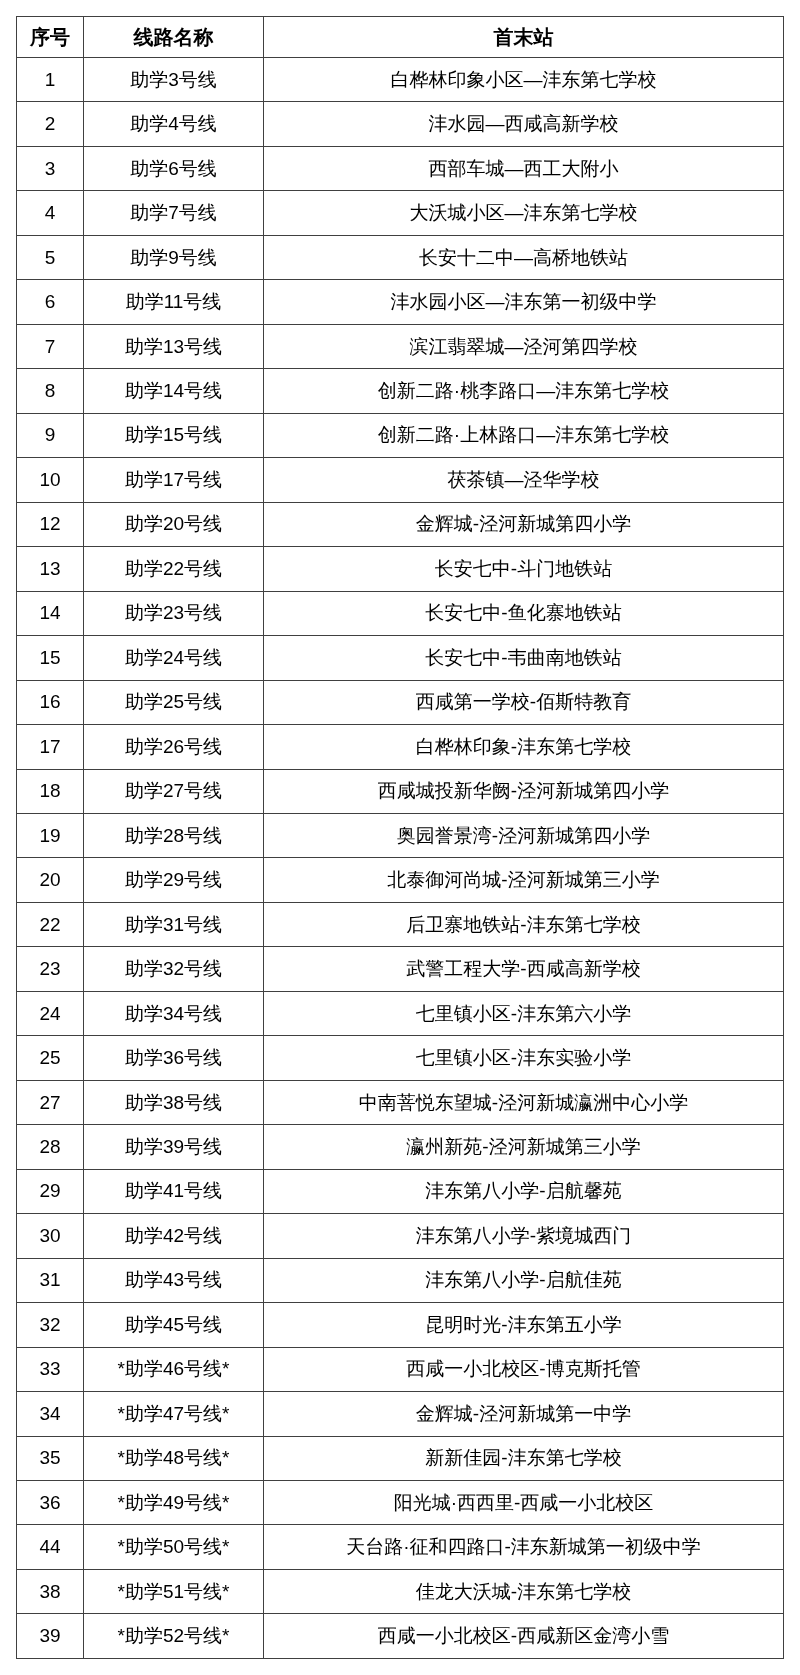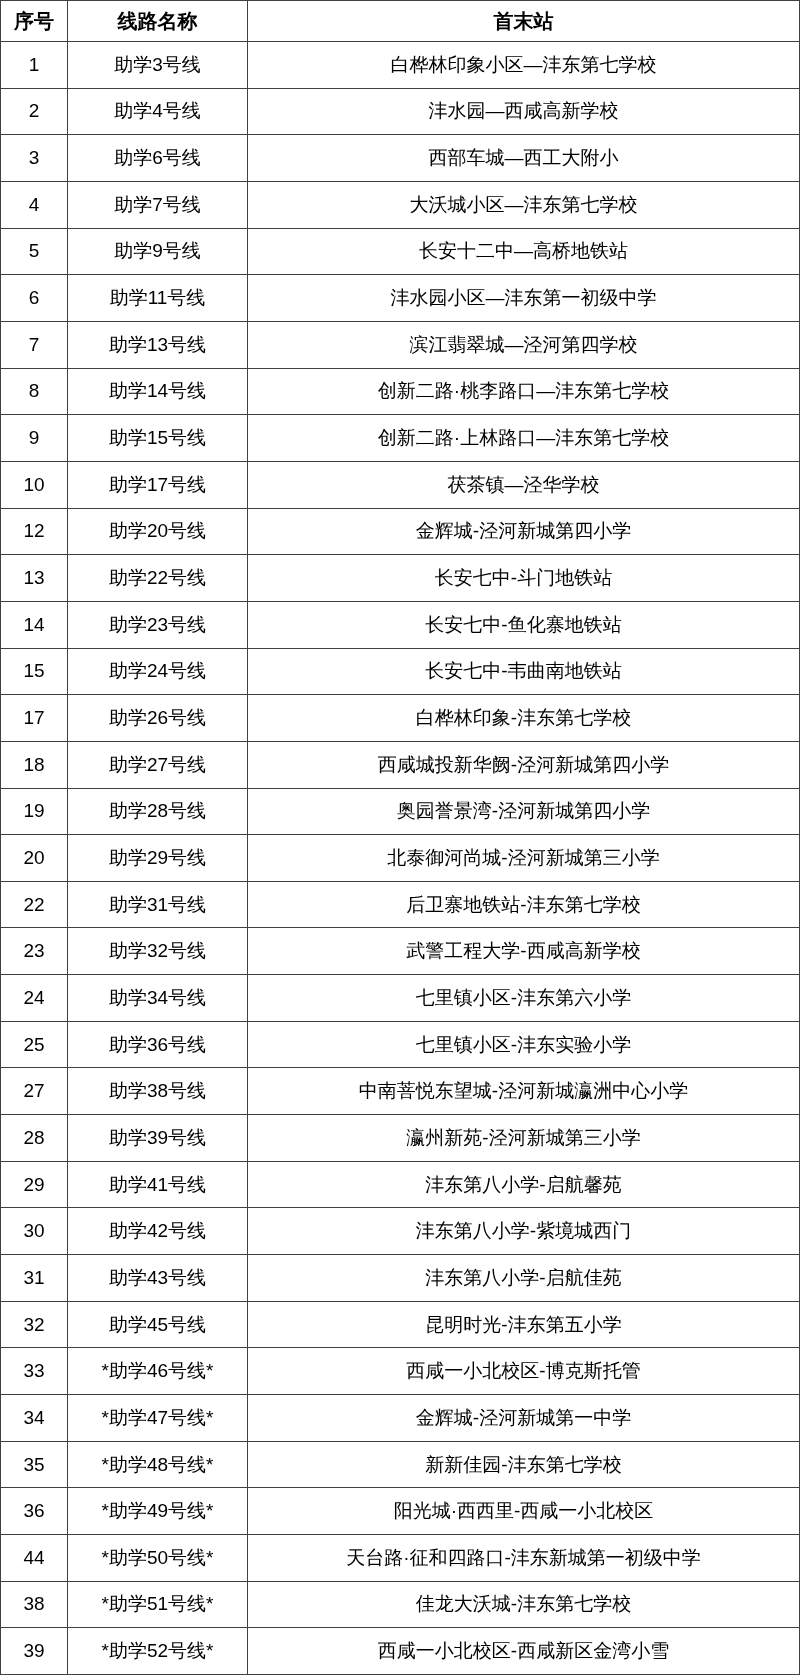--- a/index.html
+++ b/index.html
@@ -6,21 +6,21 @@
     margin: 0;
     padding: 0;
     background: #ffffff;
     font-family: "Liberation Sans", "DejaVu Sans", sans-serif;
   }
   .page {
     width: 800px;
     height: 1675px;
     background: #ffffff;
     box-sizing: border-box;
-    padding: 0;
+    padding: 16px;
   }
   table.route-table {
     width: 100%;
     height: 100%;
     border-collapse: collapse;
     table-layout: fixed;
     background: #ffffff;
   }
   table.route-table th,
   table.route-table td {
@@ -129,20 +129,25 @@
           <td>14</td>
           <td>助学23号线</td>
           <td>长安七中-鱼化寨地铁站</td>
         </tr>
         <tr>
           <td>15</td>
           <td>助学24号线</td>
           <td>长安七中-韦曲南地铁站</td>
         </tr>
         <tr>
+          <td>16</td>
+          <td>助学25号线</td>
+          <td>西咸第一学校-佰斯特教育</td>
+        </tr>
+        <tr>
           <td>17</td>
           <td>助学26号线</td>
           <td>白桦林印象-沣东第七学校</td>
         </tr>
         <tr>
           <td>18</td>
           <td>助学27号线</td>
           <td>西咸城投新华阙-泾河新城第四小学</td>
         </tr>
         <tr>

